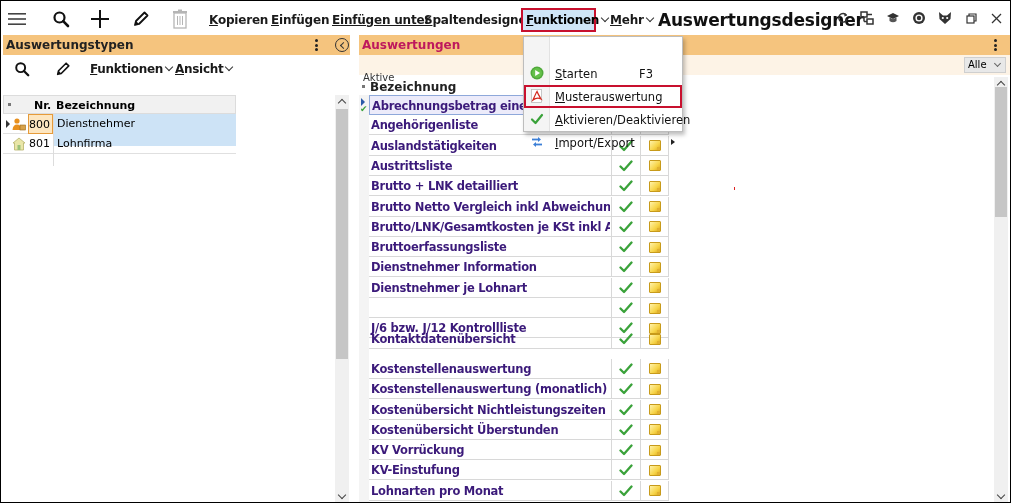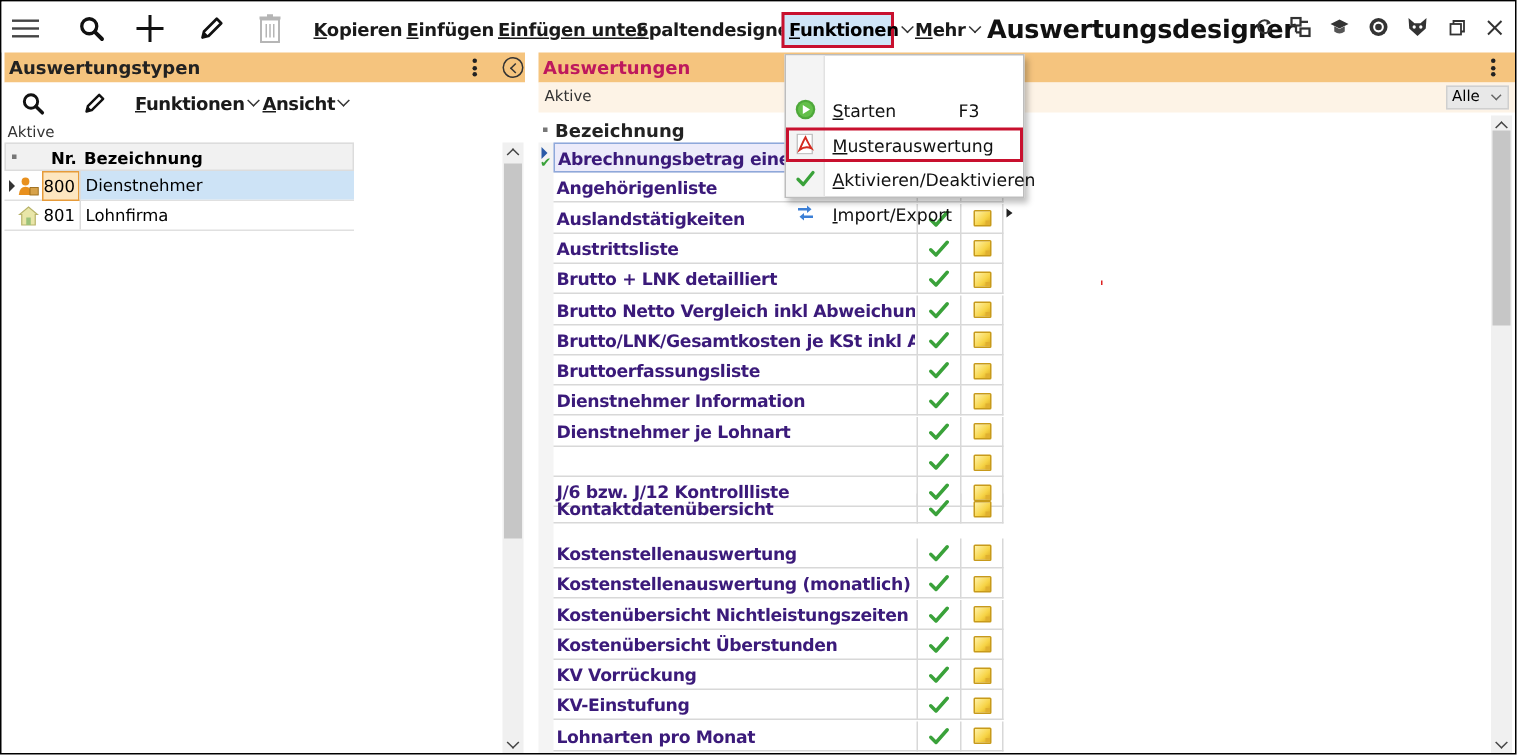--- a/index.html
+++ b/index.html
@@ -19,30 +19,30 @@
   
   .left-header { position: absolute; left: 2px; top: 34px; width: 347px; height: 20px; background: #f5c47e; }
   .left-header .title { position: absolute; left: 3px; top: 3px; font-weight: bold; font-size: 12px; color: #222; }
   .kebab { position: absolute; width: 4px; top: 4px; }
   .kebab i { display: block; width: 3px; height: 3px; background: #222; border-radius: 50%; margin-bottom: 1.5px; }
   .collapse-btn { position: absolute; left: 332px; top: 3px; width: 14px; height: 14px; border: 1.3px solid #333; border-radius: 50%; cursor: pointer; }
   .collapse-btn::after { content: ""; position: absolute; left: 4.5px; top: 3.5px; width: 4px; height: 4px; border-left: 1.3px solid #333; border-bottom: 1.3px solid #333; transform: rotate(45deg); }
   .left-tools { position: absolute; left: 2px; top: 54px; width: 347px; height: 28px; background: #fff; }
   .sub-link { position: absolute; top: 7px; font-weight: bold; font-size: 12px; color: #1a1a1a; cursor: pointer; white-space: nowrap; letter-spacing: -0.3px; }
   .sub-link .u { text-decoration: underline; }
-  .aktive-label { position: absolute; font-size: 10px; color: #333; }
+  .aktive-label { position: absolute; font-size: 10px; color: #333; margin-top: 13px; }
 
   .grid-left { position: absolute; left: 2px; top: 94px; width: 233px; }
   .gl-row { position: relative; height: 20px; border-bottom: 1px solid #e0e0e0; }
   .gl-head { height: 19px; background: #f1f1f1; border: 1px solid #dcdcdc; }
   .gl-head .nr { position: absolute; left: 30px; top: 3px; font-weight: bold; font-size: 11px; }
   .gl-head .bz { position: absolute; left: 52px; top: 3px; font-weight: bold; font-size: 11px; }
   .gl-head .sort { position: absolute; left: 4px; top: 7px; width: 3px; height: 3px; background: #777; }
   .gl-cell-nr { position: absolute; left: 25px; top: 0; width: 25px; height: 20px; text-align: right; padding: 3px 3px 0 0; font-size: 11px; }
-  .gl-cell-bz { position: absolute; left: 50px; top: 0; width: 183px; height: 19px; padding: 3px 0 1px 3px; font-size: 11px; border-left: 1px solid #dcdcdc; }
+  .gl-cell-bz { position: absolute; left: 50px; top: 0; width: 183px; height: 32px; padding: 3px 0 1px 3px; font-size: 11px; border-left: 1px solid #dcdcdc; }
   .gl-row.sel .gl-cell-bz { background: #cde3f6; }
   .gl-row.sel .gl-cell-nr { background: #fde6c0; border: 1px solid #e69b3a; }
   .row-ptr { position: absolute; left: 3px; top: 6px; width: 0; height: 0; border-left: 4px solid #333; border-top: 4px solid transparent; border-bottom: 4px solid transparent; }
   .row-icon { position: absolute; left: 9px; top: 3px; width: 14px; height: 14px; }
 
   .scroll-left { position: absolute; left: 334px; top: 94px; width: 14px; height: 408px; background: #f0f0f0; }
   .scroll-left .thumb { position: absolute; left: 1px; top: 14px; width: 12px; height: 250px; background: #c6c6c6; }
   .sb-arrow { position: absolute; left: 4px; width: 6px; height: 6px; border-left: 1.3px solid #444; border-top: 1.3px solid #444; }
   .sb-arrow.up { top: 5px; transform: rotate(45deg); }
   .sb-arrow.down { bottom: 5px; transform: rotate(-135deg); }

